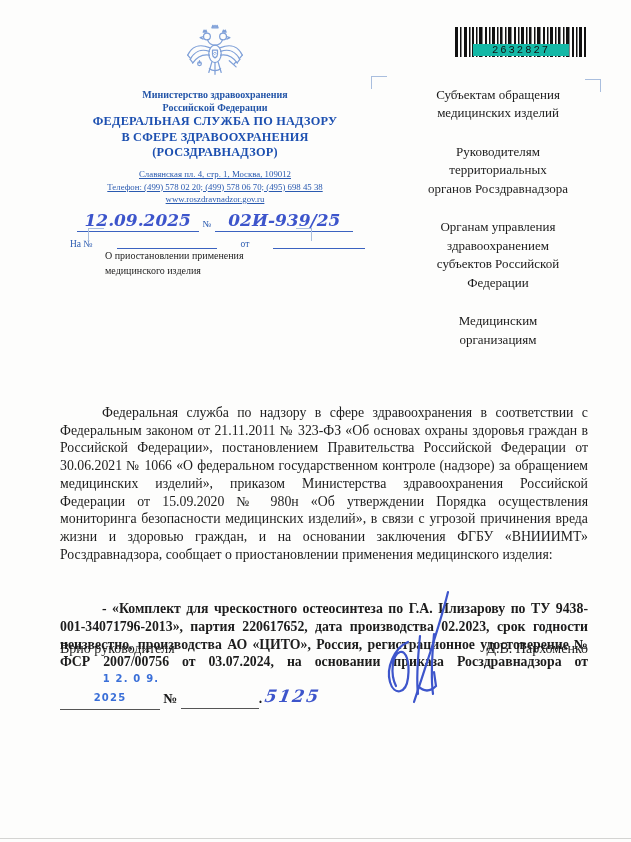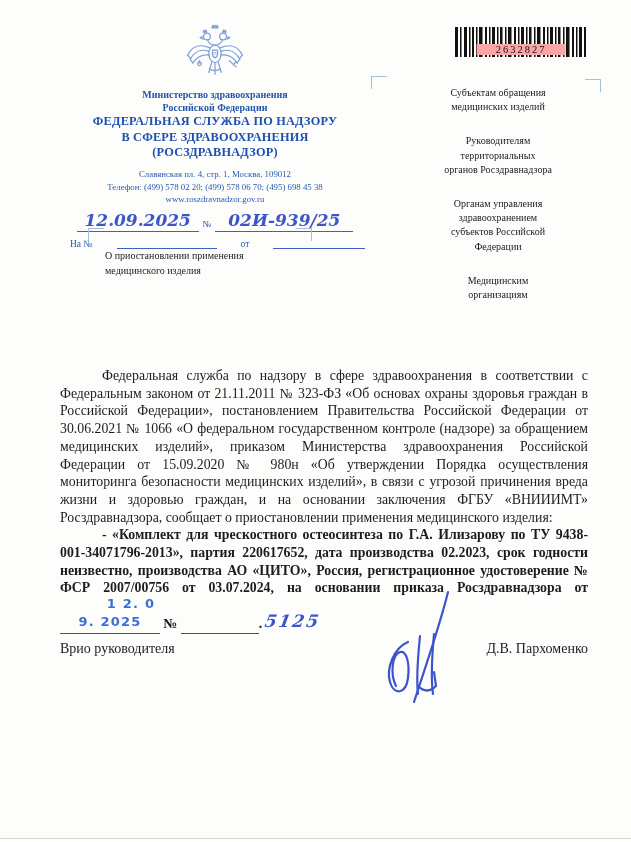--- a/index.html
+++ b/index.html
@@ -9,21 +9,21 @@
     background:#fdfdfc; overflow:hidden;
     font-family:"Liberation Serif", serif; color:#1c1c1c;
   }
   .abs { position:absolute; }
   .preline { white-space:pre-line; }
 
   
   .letterhead { left:60px; top:22px; width:310px; text-align:center; }
   .ministry { margin-top:3px; font-size:10px; font-weight:bold; color:#2355a8; line-height:1.25; }
   .agency  { font-size:12.3px; font-weight:bold; color:#1d50b0; line-height:1.28; letter-spacing:.2px; }
-  .addr    { margin-top:7px; font-size:8.8px; color:#2a5ab0; line-height:1.4; }
+  .addr    { margin-top:7px; font-size:8.8px; color:#2a5ab0; line-height:1.4;text-decoration:underline; }
 
   
   .refline { margin-top:5px; display:flex; align-items:flex-end; justify-content:center; gap:4px; }
   .hand {
     font-family:"DejaVu Serif", serif; font-style:italic; font-weight:600;
     color:#3d55cb; transform:skewX(-8deg);
   }
   .ref-underline {
     display:inline-block; border-bottom:1.3px solid #3b62c0; text-align:center;
     font-size:17px; line-height:20px;
@@ -37,37 +37,37 @@
   .corner { position:absolute; width:16px; height:13px; border-top:1.5px solid #a9bede; }
   .corner-l { border-left:1.5px solid #a9bede; }
   .corner-r { border-right:1.5px solid #a9bede; }
 
   .subject { left:105px; top:248px; width:220px; font-size:10px; color:#222; line-height:1.5; }
 
   
   .barcode-wrap { left:455px; top:27px; width:132px; height:36px; }
   .barcode-num {
     position:absolute; left:50%; top:17px; transform:translateX(-50%);
-    background:#fca5a5; padding:0 19px; font-family:Liberation Serif, serif;
+    background:#14b8a6; padding:0 19px; font-family:Liberation Mono, monospace;
     font-size:10.5px; letter-spacing:2px; color:#111;
   }
 
   
   .addressees { left:388px; top:86px; width:220px; text-align:center;
-                font-size:10px; line-height:1.42; color:#1b1b1b; }
+                font-size:13px; line-height:1.42; color:#1b1b1b; }
   .addressee { margin-bottom:20px; }
 
   
   .body-text { left:60px; top:367px; width:528px; font-size:13.8px; line-height:17.7px;
                text-align:justify; }
-  .body-text p { text-indent:42px; }
+  .body-text p { text-indent:42px;margin-top:37px; }
   .p2 { font-weight:bold; }
   .stamp-underline { display:inline-block; width:100px; border-bottom:1.2px solid #555;
                      text-align:center; vertical-align:baseline; }
-  .stamp { font-family:"DejaVu Sans", sans-serif; font-weight:bold; font-size:13px;
+  .stamp { font-family:"DejaVu Sans", sans-serif; font-weight:bold; font-size:10px;
            letter-spacing:1.2px; color:#3a6fd8; position:relative; top:-2px; }
   .hand-underline { display:inline-block; width:78px; border-bottom:1.2px solid #555;
                     text-align:center; }
   .hand-num { font-family:"DejaVu Serif", serif; font-style:italic; font-weight:600;
               font-size:17px; line-height:16px; color:#3d55cb; display:inline-block;
               transform:skewX(-10deg); letter-spacing:2px; position:relative; top:-1px; }
 
   
   .sig-row { left:60px; top:641px; width:528px; display:flex; justify-content:space-between;
              font-size:14px; }

